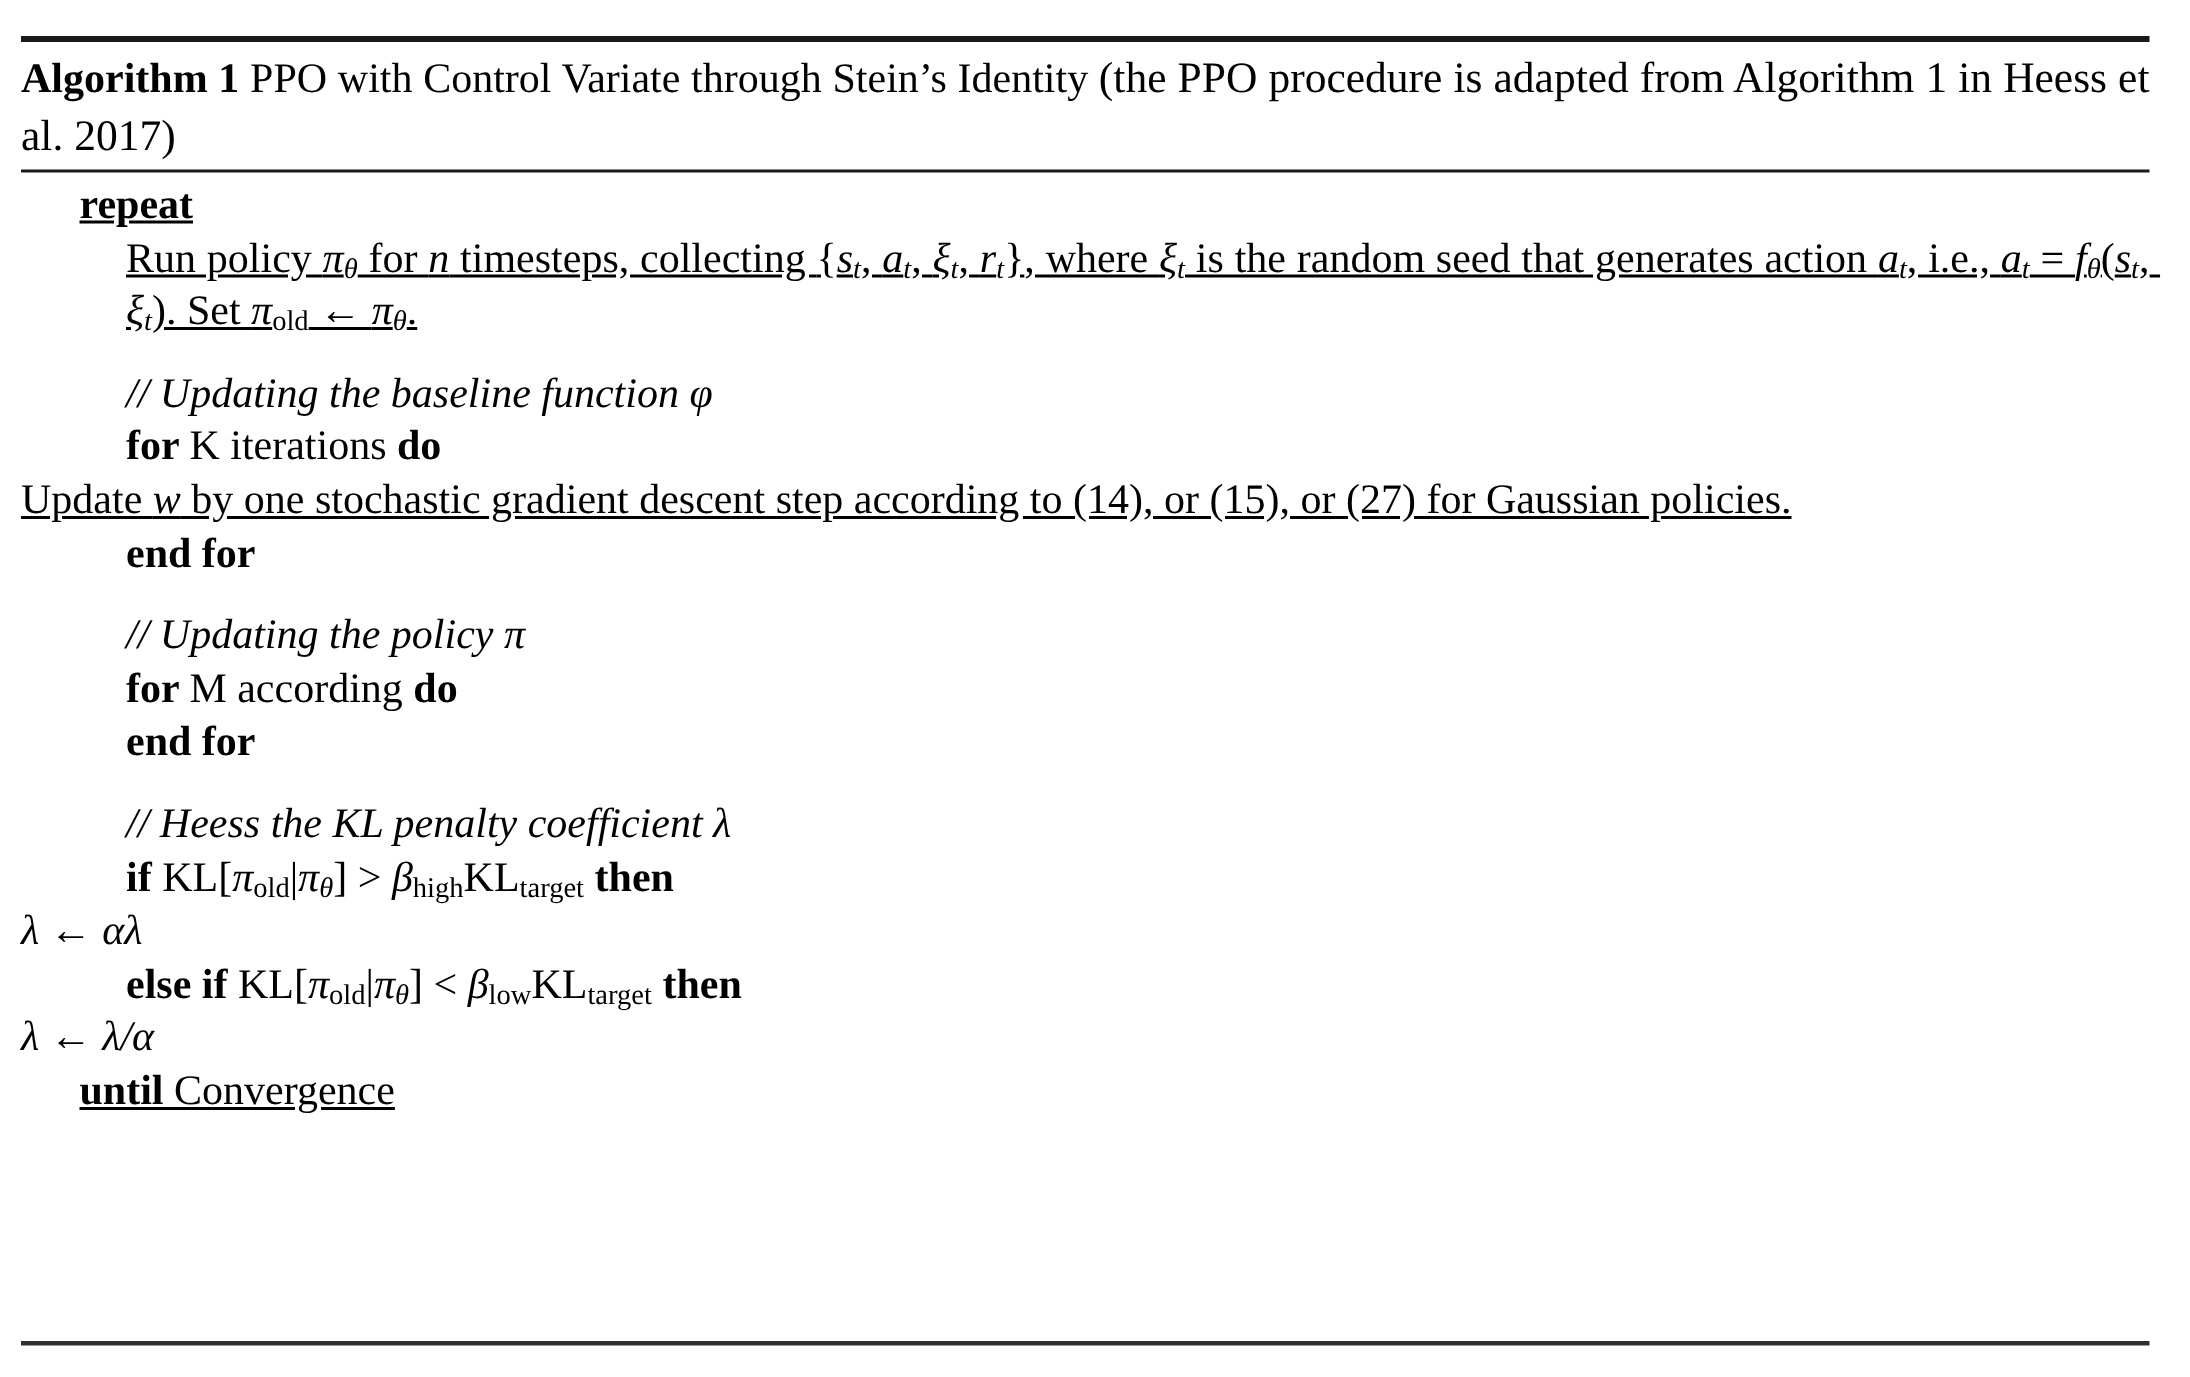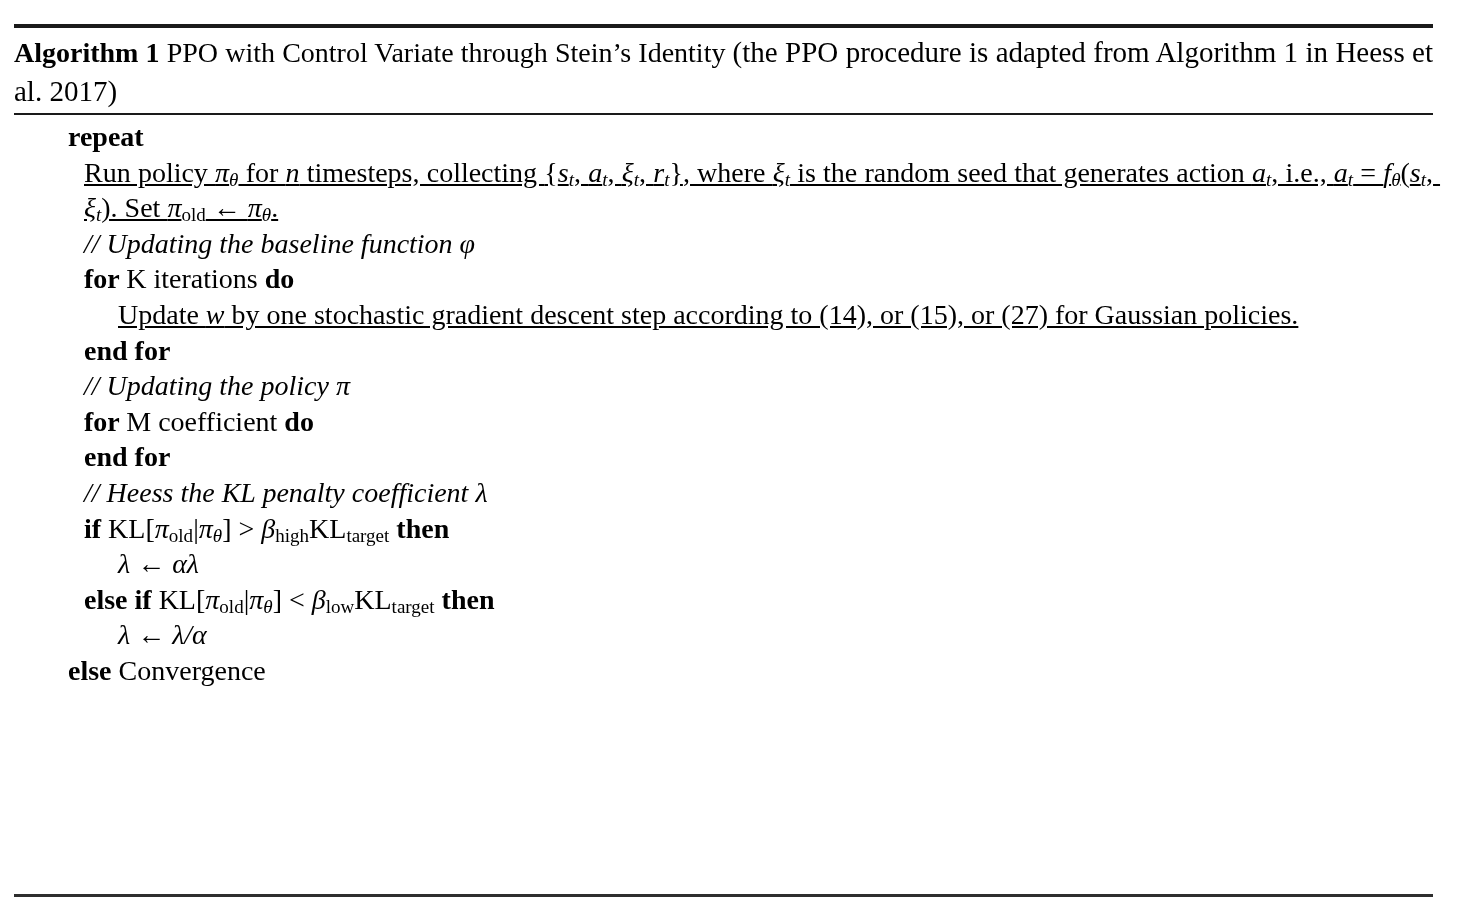--- a/index.html
+++ b/index.html
@@ -37,25 +37,25 @@
   }
   .algo-body {
     position: absolute;
     left: 14px;
     top: 119px;
     width: 1419px;
   }
   .line {
     line-height: 35.6px;
   }
-  .ind0 { margin-left: 54px;  }
+  .ind0 { margin-left: 39px; text-decoration: underline;  }
   .ind1 { margin-left: 70px;  width: 1349px; }
-  .ind2 { margin-left: 104px; width: 1315px; }
+  .ind2 { width: 1315px; }
   .just { text-align: justify; text-decoration: underline; }
-  .gap  { }
+  .gap  { margin-top: 19px; }
 
   .run { white-space: pre-wrap; }
   .rm { font-style: normal; font-weight: normal; }
   .bf { font-weight: bold; }
   .it { font-style: italic; }
   .sm { font-size: 29px; }
   .sb {
     font-size: 68%;
     position: relative;
     top: 0.22em;
@@ -70,23 +70,23 @@
   <div class="caption"><span class="run bf">Algorithm 1</span><span class="run rm"> PPO with Control Variate through Stein’s Identity </span><span class="run sm">(the PPO procedure is adapted from Algorithm 1 in Heess et al. 2017)</span></div>
   <div class="rule rule-mid"></div>
   <div class="algo-body">
       <div class="line ind0"><span class="run bf">repeat</span></div>
       <div class="line ind1 just"><span class="run rm">Run policy </span><span class="run it">π</span><span class="run sb it">θ</span><span class="run rm"> for </span><span class="run it">n</span><span class="run rm"> timesteps, collecting </span><span class="run rm">{</span><span class="run it">s</span><span class="run sb it">t</span><span class="run rm">, </span><span class="run it">a</span><span class="run sb it">t</span><span class="run rm">, </span><span class="run it">ξ</span><span class="run sb it">t</span><span class="run rm">, </span><span class="run it">r</span><span class="run sb it">t</span><span class="run rm">}</span><span class="run rm">, where </span><span class="run it">ξ</span><span class="run sb it">t</span><span class="run rm"> is the random seed that generates action </span><span class="run it">a</span><span class="run sb it">t</span><span class="run rm">, i.e., </span><span class="run it">a</span><span class="run sb it">t</span><span class="run rm"> = </span><span class="run it">f</span><span class="run sb it">θ</span><span class="run rm">(</span><span class="run it">s</span><span class="run sb it">t</span><span class="run rm">, </span><span class="run it">ξ</span><span class="run sb it">t</span><span class="run rm">). Set </span><span class="run it">π</span><span class="run sb">old</span><span class="run rm"> ← </span><span class="run it">π</span><span class="run sb it">θ</span><span class="run rm">.</span></div>
       <div class="line ind1 gap"><span class="run it">// Updating the baseline function φ</span></div>
       <div class="line ind1"><span class="run bf">for </span><span class="run rm">K iterations </span><span class="run bf">do</span></div>
       <div class="line ind2 just"><span class="run rm">Update </span><span class="run it">w</span><span class="run rm"> by one stochastic gradient descent step according to (14), or (15), or (27) for Gaussian policies.</span></div>
       <div class="line ind1"><span class="run bf">end for</span></div>
       <div class="line ind1 gap"><span class="run it">// Updating the policy π</span></div>
-      <div class="line ind1"><span class="run bf">for </span><span class="run rm">M coefficient </span><span class="run bf">do</span></div>
+      <div class="line ind1"><span class="run bf">for </span><span class="run rm">M according </span><span class="run bf">do</span></div>
       <div class="line ind1"><span class="run bf">end for</span></div>
       <div class="line ind1 gap"><span class="run it">// Heess the KL penalty coefficient λ</span></div>
       <div class="line ind1"><span class="run bf">if </span><span class="run rm">KL[</span><span class="run it">π</span><span class="run sb">old</span><span class="run rm">|</span><span class="run it">π</span><span class="run sb it">θ</span><span class="run rm">] &gt; </span><span class="run it">β</span><span class="run sb">high</span><span class="run rm">KL</span><span class="run sb">target</span><span class="run rm"> </span><span class="run bf">then</span></div>
       <div class="line ind2"><span class="run it">λ</span><span class="run rm"> ← </span><span class="run it">αλ</span></div>
       <div class="line ind1"><span class="run bf">else if </span><span class="run rm">KL[</span><span class="run it">π</span><span class="run sb">old</span><span class="run rm">|</span><span class="run it">π</span><span class="run sb it">θ</span><span class="run rm">] &lt; </span><span class="run it">β</span><span class="run sb">low</span><span class="run rm">KL</span><span class="run sb">target</span><span class="run rm"> </span><span class="run bf">then</span></div>
       <div class="line ind2"><span class="run it">λ</span><span class="run rm"> ← </span><span class="run it">λ/α</span></div>
-      <div class="line ind0"><span class="run bf">else </span><span class="run rm">Convergence</span></div>
+      <div class="line ind0"><span class="run bf">until </span><span class="run rm">Convergence</span></div>
     </div>
   <div class="rule rule-bottom"></div>
 </div>
 
 </body></html>

